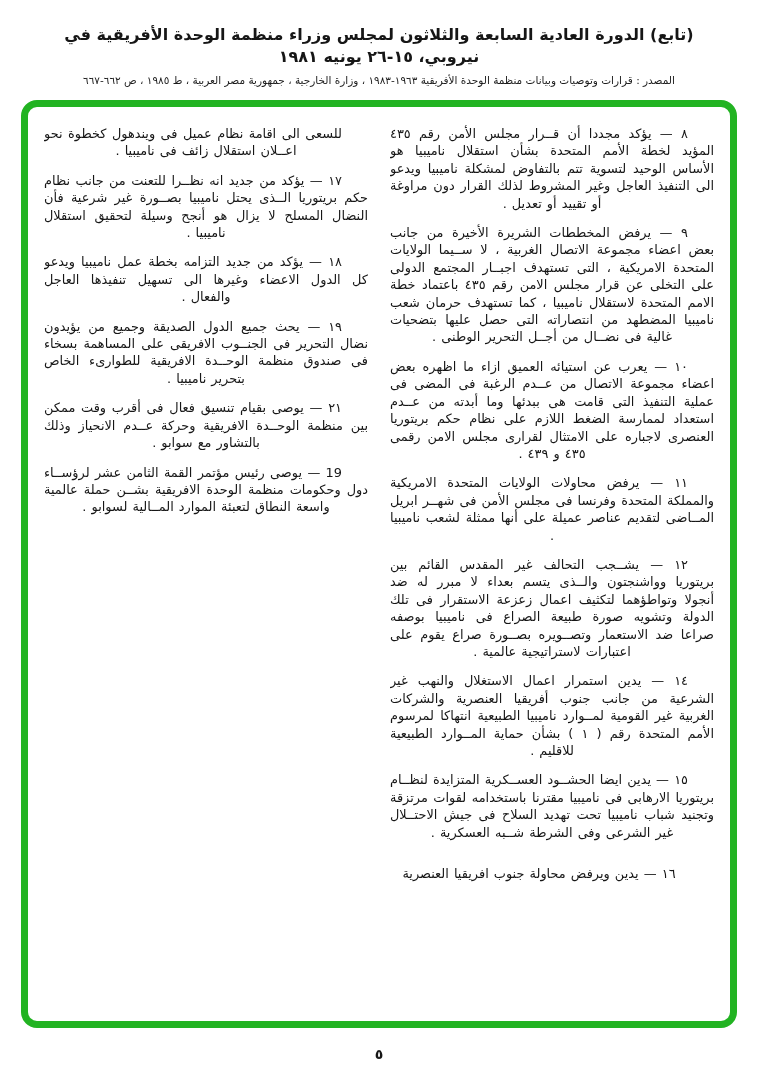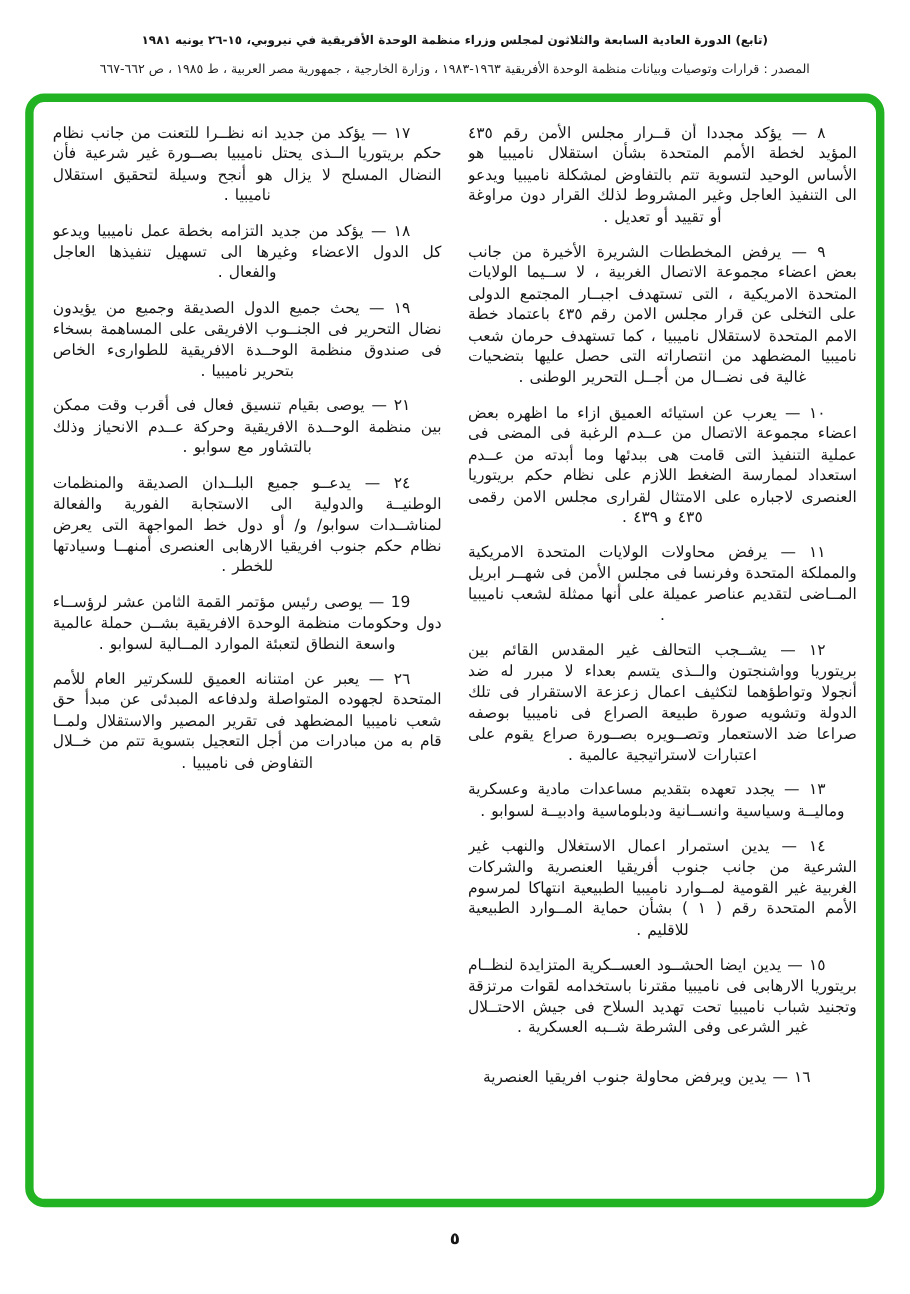--- a/index.html
+++ b/index.html
@@ -16,21 +16,21 @@
     width: 758px;
     height: 1078px;
     position: relative;
     box-sizing: border-box;
   }
   .doc-header {
     padding-top: 24px;
     text-align: center;
   }
   .doc-title {
-    font-size: 10px;
+    font-size: 16px;
     font-weight: bold;
     line-height: 22px;
     padding: 0 40px;
   }
   .doc-source {
     font-size: 10.5px;
     font-weight: normal;
     line-height: 16px;
     margin-top: 4px;
     padding: 0 48px;
@@ -85,33 +85,31 @@
     <div class="doc-source">المصدر : قرارات وتوصيات وبيانات منظمة الوحدة الأفريقية ١٩٦٣-١٩٨٣ ، وزارة الخارجية ، جمهورية مصر العربية ، ط ١٩٨٥ ، ص ٦٦٢-٦٦٧</div>
   </header>
 
   <div class="frame">
     <div class="col col-right">
         <p class="para">٨ — يؤكد مجددا أن قــرار مجلس الأمن رقم ٤٣٥ المؤيد لخطة الأمم المتحدة بشأن استقلال ناميبيا هو الأساس الوحيد لتسوية تتم بالتفاوض لمشكلة ناميبيا ويدعو الى التنفيذ العاجل وغير المشروط لذلك القرار دون مراوغة أو تقييد أو تعديل .</p>
         <p class="para">٩ — يرفض المخططات الشريرة الأخيرة من جانب بعض اعضاء مجموعة الاتصال الغربية ، لا ســيما الولايات المتحدة الامريكية ، التى تستهدف اجبــار المجتمع الدولى على التخلى عن قرار مجلس الامن رقم ٤٣٥ باعتماد خطة الامم المتحدة لاستقلال ناميبيا ، كما تستهدف حرمان شعب ناميبيا المضطهد من انتصاراته التى حصل عليها بتضحيات غالية فى نضــال من أجــل التحرير الوطنى .</p>
         <p class="para">١٠ — يعرب عن استيائه العميق ازاء ما اظهره بعض اعضاء مجموعة الاتصال من عــدم الرغبة فى المضى فى عملية التنفيذ التى قامت هى ببدئها وما أبدته من عــدم استعداد لممارسة الضغط اللازم على نظام حكم بريتوريا العنصرى لاجباره على الامتثال لقرارى مجلس الامن رقمى ٤٣٥ و ٤٣٩ .</p>
         <p class="para">١١ — يرفض محاولات الولايات المتحدة الامريكية والمملكة المتحدة وفرنسا فى مجلس الأمن فى شهــر ابريل المــاضى لتقديم عناصر عميلة على أنها ممثلة لشعب ناميبيا .</p>
         <p class="para">١٢ — يشــجب التحالف غير المقدس القائم بين بريتوريا وواشنجتون والــذى يتسم بعداء لا مبرر له ضد أنجولا وتواطؤهما لتكثيف اعمال زعزعة الاستقرار فى تلك الدولة وتشويه صورة طبيعة الصراع فى ناميبيا بوصفه صراعا ضد الاستعمار وتصــويره بصــورة صراع يقوم على اعتبارات لاستراتيجية عالمية .</p>
-        <p class="para">١٣ — يجدد تعهده بتقديم مساعدات مادية وعسكرية وماليــة وسياسية وانســانية ودبلوماسية وادبيــة لسوابو .</p>
         <p class="para">١٤ — يدين استمرار اعمال الاستغلال والنهب غير الشرعية من جانب جنوب أفريقيا العنصرية والشركات الغربية غير القومية لمــوارد ناميبيا الطبيعية انتهاكا لمرسوم الأمم المتحدة رقم ( ١ ) بشأن حماية المــوارد الطبيعية للاقليم .</p>
         <p class="para">١٥ — يدين ايضا الحشــود العســكرية المتزايدة لنظــام بريتوريا الارهابى فى ناميبيا مقترنا باستخدامه لقوات مرتزقة وتجنيد شباب ناميبيا تحت تهديد السلاح فى جيش الاحتــلال غير الشرعى وفى الشرطة شــبه العسكرية .</p>
         <p class="para">١٦ — يدين ويرفض محاولة جنوب افريقيا العنصرية</p>
       </div>
     <div class="col col-left">
+        <p class="para">للسعى الى اقامة نظام عميل فى ويندهول كخطوة نحو اعــلان استقلال زائف فى ناميبيا .</p>
         <p class="para">١٧ — يؤكد من جديد انه نظــرا للتعنت من جانب نظام حكم بريتوريا الــذى يحتل ناميبيا بصــورة غير شرعية فأن النضال المسلح لا يزال هو أنجح وسيلة لتحقيق استقلال ناميبيا .</p>
         <p class="para">١٨ — يؤكد من جديد التزامه بخطة عمل ناميبيا ويدعو كل الدول الاعضاء وغيرها الى تسهيل تنفيذها العاجل والفعال .</p>
         <p class="para">١٩ — يحث جميع الدول الصديقة وجميع من يؤيدون نضال التحرير فى الجنــوب الافريقى على المساهمة بسخاء فى صندوق منظمة الوحــدة الافريقية للطوارىء الخاص بتحرير ناميبيا .</p>
         <p class="para">٢١ — يوصى بقيام تنسيق فعال فى أقرب وقت ممكن بين منظمة الوحــدة الافريقية وحركة عــدم الانحياز وذلك بالتشاور مع سوابو .</p>
-        <p class="para">٢٤ — يدعــو جميع البلــدان الصديقة والمنظمات الوطنيــة والدولية الى الاستجابة الفورية والفعالة لمناشــدات سوابو/ و/ أو دول خط المواجهة التى يعرض نظام حكم جنوب افريقيا الارهابى العنصرى أمنهــا وسيادتها للخطر .</p>
         <p class="para">19 — يوصى رئيس مؤتمر القمة الثامن عشر لرؤســاء دول وحكومات منظمة الوحدة الافريقية بشــن حملة عالمية واسعة النطاق لتعبئة الموارد المــالية لسوابو .</p>
-        <p class="para">٢٦ — يعبر عن امتنانه العميق للسكرتير العام للأمم المتحدة لجهوده المتواصلة ولدفاعه المبدئى عن مبدأ حق شعب ناميبيا المضطهد فى تقرير المصير والاستقلال ولمــا قام به من مبادرات من أجل التعجيل بتسوية تتم من خــلال التفاوض فى ناميبيا .</p>
       </div>
   </div>
 
   <footer class="doc-footer">
     <span class="page-number">٥</span>
   </footer>
 
 </div>
 
 </body></html>

